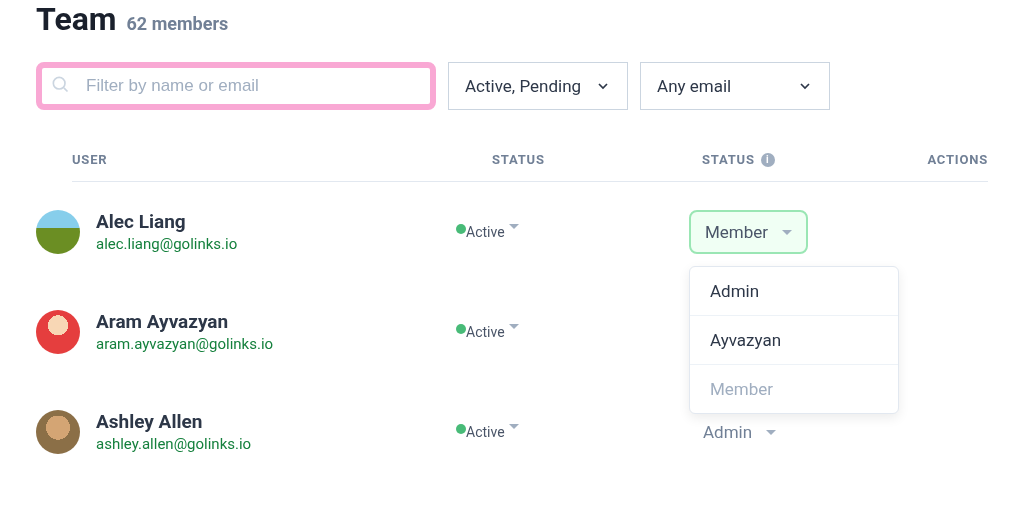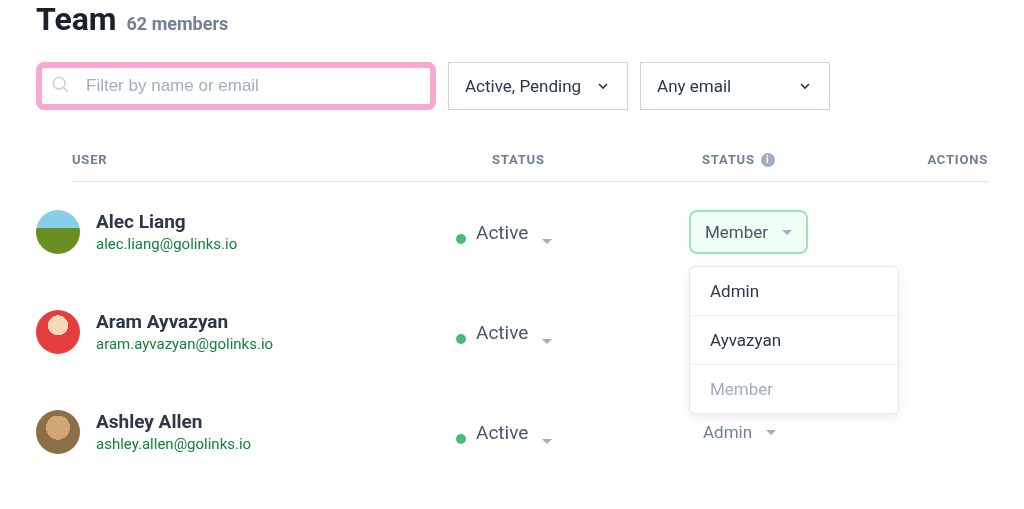--- a/index.html
+++ b/index.html
@@ -121,24 +121,23 @@
       font-weight: 700;
       color: #2d3748;
     }
     .user-email {
       font-size: 15px;
       color: #15803d;
       margin-top: 2px;
     }
     .status-cell {
       display: flex;
-      align-items: flex-end;
-      gap: 10px;
+      align-items: flex-start;
       color: #4a5568;
-      font-size: 19px;
+      font-size: 14px;
     }
     .status-dot {
       width: 10px;
       height: 10px;
       border-radius: 50%;
       background: #48bb78;
     }
     .caret {
       width: 0;
       height: 0;

